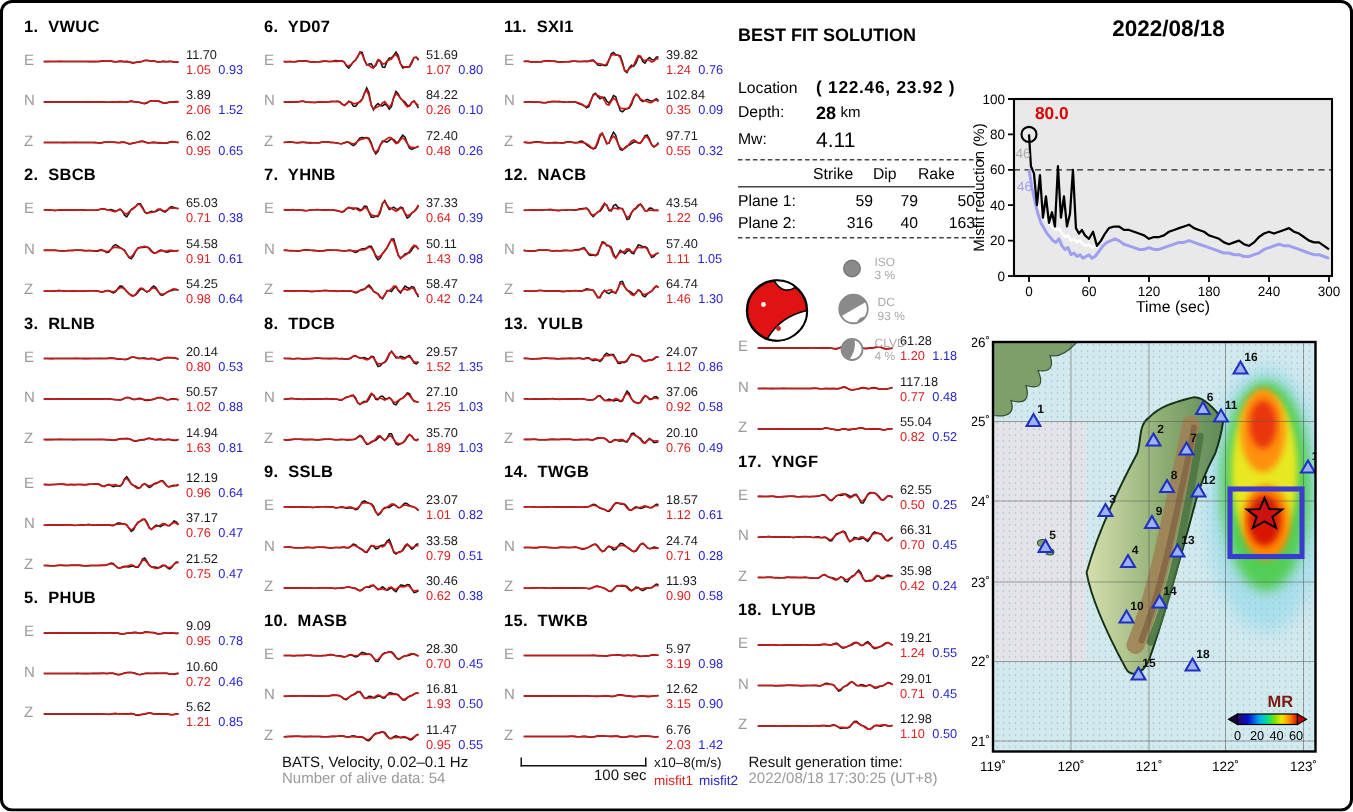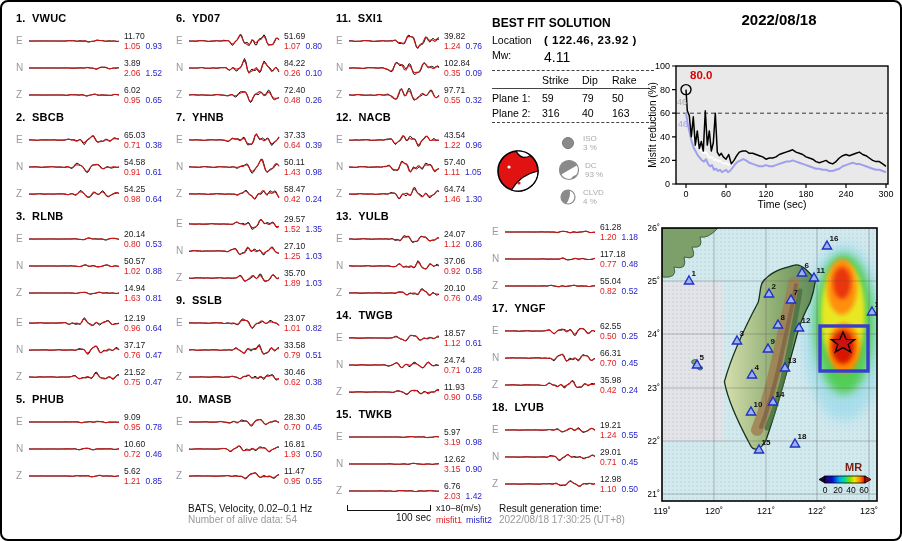--- a/index.html
+++ b/index.html
@@ -10,31 +10,31 @@
   .station{margin-bottom:3px;}
   .sta-h{font-size:11px;font-weight:bold;color:#000;height:15px;letter-spacing:.2px;}
   .chrow{display:flex;align-items:center;height:27px;}
   .chlabel{width:13px;color:#999;font-size:10px;flex:none;}
   .trace{flex:none;width:92px;height:24px;}
   .nums{flex:none;margin-left:3px;font-size:8.5px;line-height:10px;white-space:nowrap;}
   .amp{color:#1a1a1a;}
   .m1{color:#e02020;}.m2{color:#2525cc;margin-left:5px;}
   
   .solution{position:absolute;left:490px;top:14px;width:162px;font-size:10.5px;color:#000;}
-  .sol-title{font-weight:bold;font-size:12px;margin-bottom:4px;}
-  .sol-row{display:flex;align-items:flex-start;margin-bottom:3px;}
+  .sol-title{font-weight:bold;font-size:12px;margin-bottom:23px;}
+  .sol-row{display:flex;align-items:center;margin-bottom:3px;}
   .sol-label{width:52px;flex:none;}
   .loc-val{font-weight:bold;font-size:11.5px;letter-spacing:.5px;}
   .depth-val{font-weight:bold;font-size:12px;}
   .depth-unit{font-size:10px;margin-left:3px;}
   .mw-val{font-weight:normal;font-size:14px;}
   .sdr-table{border-top:1px dashed #444;border-bottom:1px dashed #444;margin-top:5px;padding:1px 0 3px 0;}
   .sdr-grid{display:grid;grid-template-columns:50px 40px 30px 38px;font-size:10.5px;}
   .sdr-grid .hd{font-weight:normal;padding:2px 0;border-bottom:1px solid #444;}
-  .sdr-grid .cell{text-align:left;padding:3px 0 0 0;}
+  .sdr-grid .cell{text-align:right;padding:3px 0 0 0;}
   .sdr-grid .rl{text-align:left;padding:3px 0 0 0;}
   .mech{display:flex;margin-top:6px;}
   .comp-col{margin-left:14px;}
   .comp-row{display:flex;align-items:center;height:27px;color:#aaa;}
   .comp-txt{font-size:8px;line-height:9px;margin-left:5px;}
   
   .bats{position:absolute;left:186px;top:501px;font-size:10px;color:#111;}
   .bats .g{color:#999;}
   .sbar{position:absolute;left:345px;top:503px;width:84px;}
   .sbar-line{height:5px;border-bottom:1.3px solid #111;border-left:1.3px solid #111;border-right:1.3px solid #111;}
@@ -301,20 +301,21 @@
               <polyline points="0.0,11.97 1.5,11.99 3.0,11.90 4.5,11.91 6.0,12.03 7.5,11.98 9.0,11.79 10.5,11.76 12.0,11.91 13.5,11.97 15.0,11.97 16.5,12.13 18.0,12.36 19.5,12.38 21.0,12.20 22.5,12.11 24.0,12.07 25.5,11.89 27.0,11.66 28.5,11.67 30.0,11.85 31.5,11.90 33.0,11.89 34.5,12.02 36.0,12.17 37.5,12.11 39.0,11.96 40.5,12.00 42.0,12.13 43.5,12.18 45.0,12.10 46.5,12.56 48.0,13.24 49.5,12.80 51.0,11.55 52.5,11.03 54.0,10.74 55.5,9.26 57.0,8.08 58.5,9.59 60.0,12.25 61.5,13.21 63.0,13.71 64.5,15.92 66.0,17.27 67.5,14.84 69.0,11.74 70.5,11.77 72.0,12.33 73.5,10.28 75.0,9.09 76.5,11.75 78.0,13.35 79.5,10.91 81.0,8.69 82.5,9.65 84.0,10.36 85.5,9.05 87.0,9.50 88.5,13.22 90.0,16.03" fill="none" stroke="#111111" stroke-width="1"></polyline>
               <polyline points="0.0,11.90 1.5,11.89 3.0,11.87 4.5,11.95 6.0,12.04 7.5,11.99 9.0,11.89 10.5,11.90 12.0,11.96 13.5,11.96 15.0,11.98 16.5,12.13 18.0,12.28 19.5,12.27 21.0,12.17 22.5,12.12 24.0,12.03 25.5,11.84 27.0,11.69 28.5,11.72 30.0,11.83 31.5,11.87 33.0,11.94 34.5,12.10 36.0,12.20 37.5,12.13 39.0,12.04 40.5,12.02 42.0,12.08 43.5,12.01 45.0,11.98 46.5,12.37 48.0,12.73 49.5,12.35 51.0,11.71 52.5,11.45 54.0,10.86 55.5,9.54 57.0,9.03 58.5,10.37 60.0,12.07 61.5,12.96 63.0,14.25 64.5,16.26 66.0,16.58 67.5,14.31 69.0,12.17 70.5,11.63 72.0,10.64 73.5,8.73 75.0,8.87 76.5,11.42 78.0,12.38 79.5,11.13 81.0,10.63 82.5,11.35 84.0,10.96 85.5,9.81 87.0,10.67 88.5,13.28 90.0,14.76" fill="none" stroke="#cc1616" stroke-width="1.1"></polyline>
             </svg></span>
           <span class="nums">
             <div class="amp">58.47</div>
             <div><span class="m1">0.42</span><span class="m2">0.24</span></div>
           </span>
         </div>
       </div>
       <div class="station">
+        <div class="sta-h">8.&nbsp; TDCB</div>
         <div class="chrow">
           <span class="chlabel">E</span>
           <span class="trace"><svg width="92" height="24" viewBox="0 0 92 24">
               <polyline points="0.0,11.85 1.5,11.99 3.0,12.00 4.5,12.02 6.0,12.11 7.5,12.11 9.0,11.98 10.5,11.95 12.0,12.11 13.5,12.25 15.0,12.21 16.5,12.11 18.0,12.08 19.5,12.00 21.0,11.80 22.5,11.66 24.0,11.76 25.5,11.94 27.0,11.99 28.5,11.96 30.0,12.02 31.5,12.08 33.0,12.00 34.5,11.92 36.0,12.02 37.5,12.22 39.0,12.08 40.5,12.26 42.0,12.30 43.5,12.31 45.0,11.67 46.5,10.39 48.0,9.99 49.5,11.04 51.0,11.87 52.5,11.46 54.0,11.31 55.5,12.14 57.0,12.03 58.5,10.53 60.0,10.79 61.5,14.28 63.0,17.33 64.5,16.90 66.0,15.23 67.5,14.61 69.0,12.94 70.5,9.23 72.0,7.21 73.5,9.13 75.0,11.65 76.5,11.54 78.0,10.52 79.5,11.00 81.0,11.59 82.5,10.59 84.0,10.00 85.5,12.08 87.0,14.98 88.5,15.59 90.0,14.45" fill="none" stroke="#111111" stroke-width="1"></polyline>
               <polyline points="0.0,11.87 1.5,11.97 3.0,12.02 4.5,12.10 6.0,12.17 7.5,12.11 9.0,11.99 10.5,11.98 12.0,12.08 13.5,12.14 15.0,12.12 16.5,12.10 18.0,12.08 19.5,11.97 21.0,11.79 22.5,11.71 24.0,11.80 25.5,11.92 27.0,11.98 28.5,12.03 30.0,12.11 31.5,12.11 33.0,12.01 34.5,11.95 36.0,12.03 37.5,12.15 39.0,12.05 40.5,12.20 42.0,12.31 43.5,12.20 45.0,11.46 46.5,10.46 48.0,10.28 49.5,10.99 51.0,11.55 52.5,11.75 54.0,12.37 55.5,12.98 57.0,12.30 58.5,11.03 60.0,11.53 61.5,13.92 63.0,15.62 64.5,15.54 66.0,15.12 67.5,14.39 69.0,11.96 70.5,8.68 72.0,7.60 73.5,9.24 75.0,10.93 76.5,11.29 78.0,11.59 79.5,12.34 81.0,12.19 82.5,10.98 84.0,10.77 85.5,12.46 87.0,14.26 88.5,14.60 90.0,14.19" fill="none" stroke="#cc1616" stroke-width="1.1"></polyline>
             </svg></span>
           <span class="nums">
             <div class="amp">29.57</div>
             <div><span class="m1">1.52</span><span class="m2">1.35</span></div>
           </span>
@@ -705,20 +706,25 @@
           </span>
         </div>
       </div>
     </div>
 
   <div class="solution">
     <div class="sol-title">BEST FIT SOLUTION</div>
     <div class="sol-row">
       <span class="sol-label">Location</span>
       <span class="loc-val">( 122.46,  23.92 )</span>
+    </div>
+    <div class="sol-row">
+      <span class="sol-label">Depth:</span>
+      <span class="depth-val">28</span>
+      <span class="depth-unit">km</span>
     </div>
     <div class="sol-row">
       <span class="sol-label">Mw:</span>
       <span class="mw-val">4.11</span>
     </div>
     <div class="sdr-table">
       <div class="sdr-grid">
         <span class="hd"></span>
         <span class="hd">Strike</span>
         <span class="hd">Dip</span>

